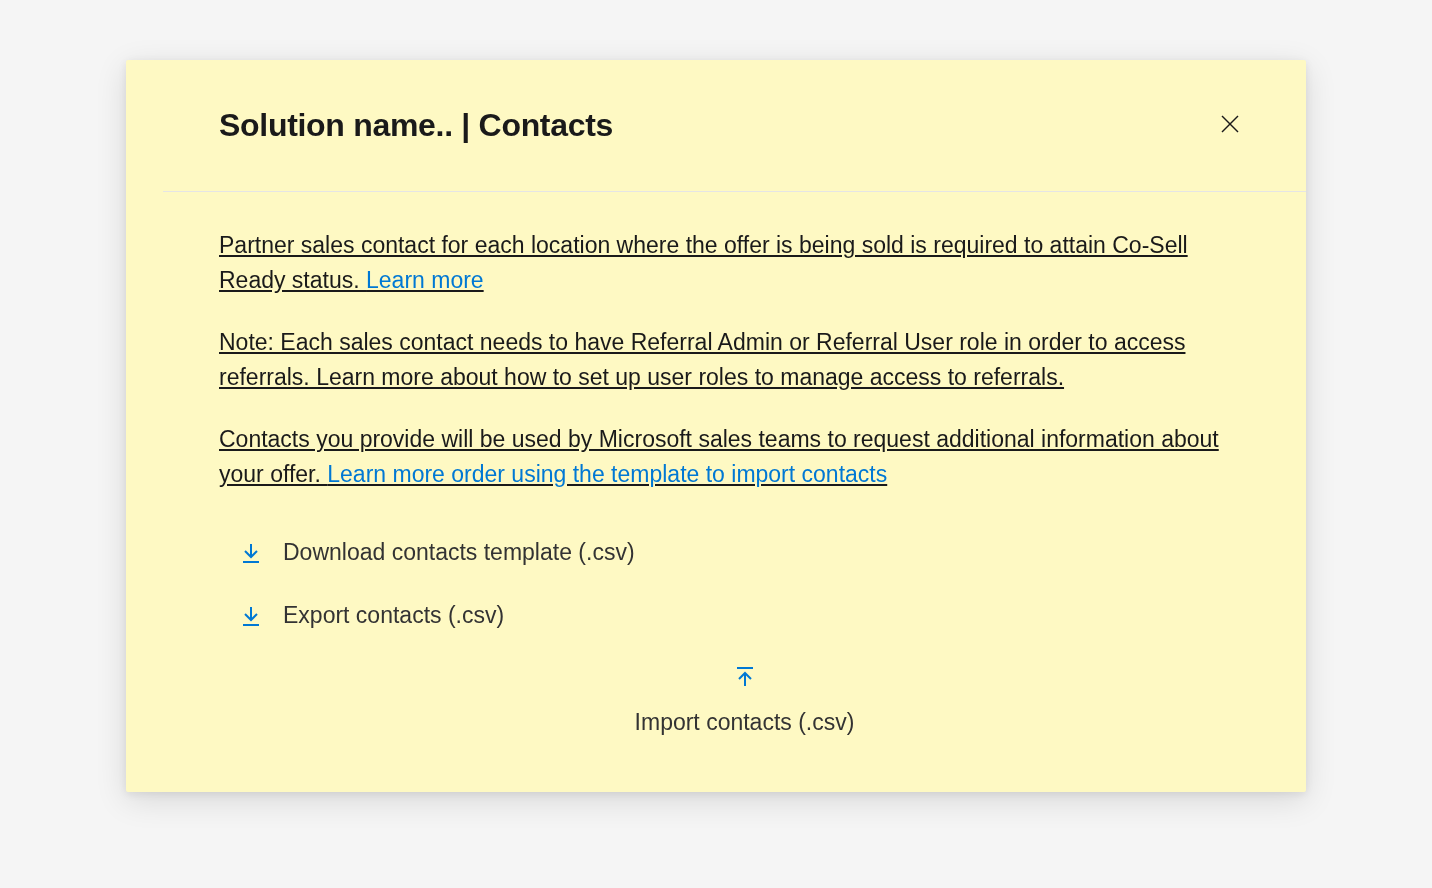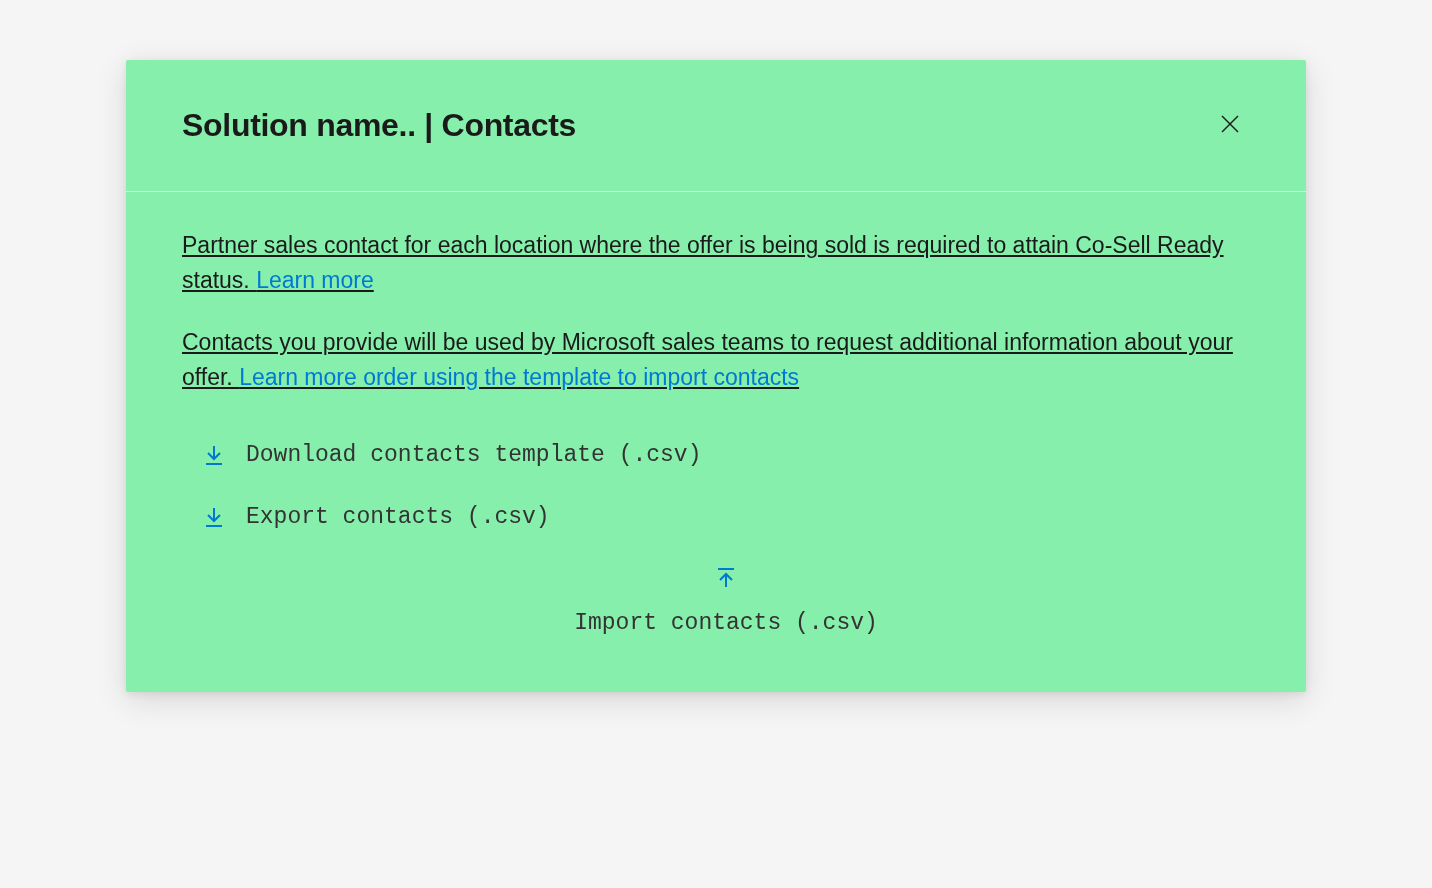--- a/index.html
+++ b/index.html
@@ -9,24 +9,25 @@
     }
     body {
       font-family: "Segoe UI", -apple-system, BlinkMacSystemFont, sans-serif;
       background: #f5f5f5;
       padding: 60px;
       display: flex;
       justify-content: center;
       align-items: flex-start;
     }
     .panel {
-      background: #86efac;
+      background: #fef9c3;
       width: 1180px;
       box-shadow: 0 8px 32px rgba(0,0,0,0.12), 0 2px 8px rgba(0,0,0,0.08);
       border-radius: 2px;
+      padding-left: 37px;
     }
     .panel-header {
       display: flex;
       justify-content: space-between;
       align-items: center;
       padding: 44px 56px 44px 56px;
       border-bottom: 1px solid #e5e5e5;
     }
     .panel-title {
       font-size: 32px;
@@ -59,21 +60,20 @@
       text-decoration: underline;
     }
     .link {
       color: #0078d4;
       cursor: pointer;
       text-decoration: none;
     }
     .actions {
       margin-top: 48px;
       padding-left: 20px;
-      font-family: Liberation Mono, monospace;
     }
     .action-row {
       display: flex;
       align-items: center;
       gap: 20px;
       margin-bottom: 36px;
       cursor: pointer;
     }
     .action-row:last-child {
       margin-bottom: 0;
@@ -107,20 +107,21 @@
         </svg>
       </span>
     </button>
   </div>
 
   <div class="panel-body">
     <p class="body-text">
       <span>Partner sales contact for each location where the offer is being sold is required to attain Co-Sell Ready status. </span><a class="link">Learn more</a>
     </p>
 
+    <p class="body-text">Note: Each sales contact needs to have Referral Admin or Referral User role in order to access referrals. Learn more about how to set up user roles to manage access to referrals.</p>
 
     <p class="body-text">
       <span>Contacts you provide will be used by Microsoft sales teams to request additional information about your offer. </span><a class="link">Learn more order using the template to import contacts</a>
     </p>
 
     <div class="actions">
       <div class="action-row">
         <span class="action-icon">
           <svg viewBox="0 0 24 24" fill="none" stroke="currentColor" stroke-width="2">
             <line x1="12" y1="3" x2="12" y2="16"></line>

